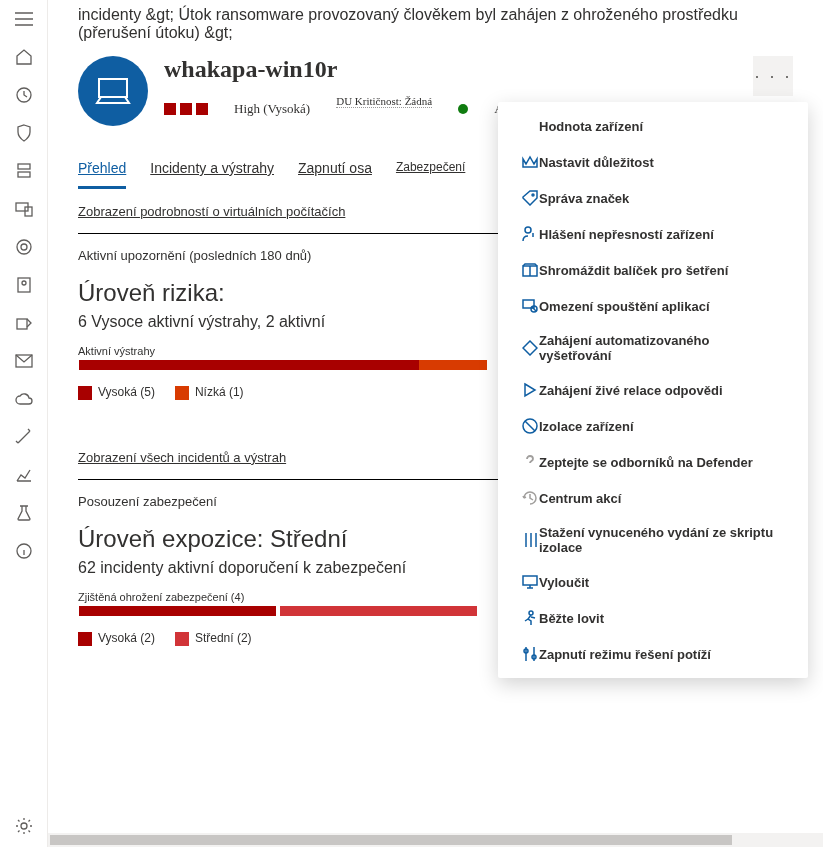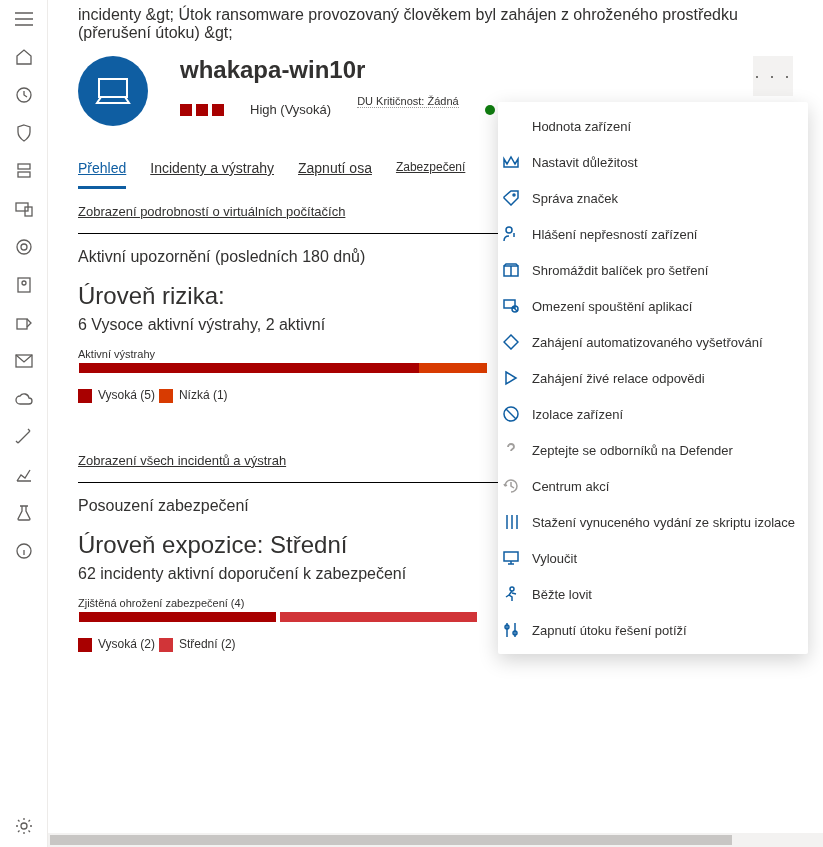--- a/index.html
+++ b/index.html
@@ -14,53 +14,53 @@
 
 .main { flex: 1; overflow: auto; position: relative; padding: 0 30px 20px 30px; }
 .main::-webkit-scrollbar { width: 14px; height: 14px; }
 .main::-webkit-scrollbar-thumb { background: #c8c6c4; border-radius: 2px; }
 .main::-webkit-scrollbar-track { background: #f3f2f1; }
 
 .breadcrumb { font-size: 16px; color: #323130; padding: 6px 0 14px 0; }
 
 .header-row { display: flex; align-items: flex-start; }
 .device-icon { width: 70px; height: 70px; border-radius: 50%; background: #0f5ea2; display: flex; align-items: center; justify-content: center; color: #fff; flex-shrink: 0; }
-.header-text { margin-left: 32px; flex: 1; }
+.header-text { margin-left: 16px; flex: 1; font-family: Liberation Serif, serif; }
 .header-title { font-size: 24px; font-weight: 600; margin-bottom: 18px; }
 .header-meta { display: flex; align-items: center; gap: 26px; font-size: 13px; }
 .risk-squares { display: flex; gap: 4px; }
 .risk-squares span { width: 12px; height: 12px; background: #a80000; display: inline-block; }
 .crit-label { font-size: 11px; border-bottom: 1px dotted #999; position: relative; top: -8px; }
 .status-dot { width: 10px; height: 10px; border-radius: 50%; background: #107c10; display: inline-block; }
 .more-btn { width: 40px; height: 40px; background: #f3f2f1; display: flex; align-items: center; justify-content: center; cursor: pointer; font-size: 18px; color: #605e5c; letter-spacing: 2px; }
 
 
 .tabs { display: flex; gap: 24px; margin-top: 28px; border-bottom: 1px solid #fff; }
 .tab { padding: 6px 0 10px 0; font-size: 14px; cursor: pointer; color: #323130; text-decoration: underline; }
 .tab.active { color: #0f5ea2; border-bottom: 3px solid #0f5ea2; font-weight: 400; }
 
 
 .section-link { font-size: 13px; color: #323130; padding: 14px 0; border-bottom: 1px solid #000; text-decoration: underline; }
-.section-head { font-size: 16px; padding: 14px 0 6px 0; }
+.section-head { font-size: 13px; padding: 14px 0 6px 0; }
 .big-title { font-size: 24px; font-weight: 400; padding: 10px 0 6px 0; }
 .sub-count { font-size: 16px; padding-bottom: 14px; }
 
 .bar-label { font-size: 11px; padding-bottom: 2px; }
 .stacked-bar { height: 12px; width: 100%; max-width: 560px; display: flex; border: 1px solid #fff; }
 .seg-red { background: #a80000; }
 .seg-orange { background: #d83b01; }
 .seg-red2 { background: #d13438; }
 .seg-gap { background: #fff; }
 
-.legend { display: flex; gap: 4px; padding: 14px 0 30px 0; font-size: 12px; align-items: center; }
+.legend { display: flex; gap: 20px; padding: 14px 0 30px 0; font-size: 12px; align-items: center; }
 .legend .sw { width: 14px; height: 14px; display: inline-block; margin-right: 6px; vertical-align: middle; }
 
 
 .ctx-menu { position: absolute; top: 102px; left: 498px; width: 310px; background: #fff; box-shadow: 0 6px 20px rgba(0,0,0,0.18); border-radius: 2px; padding: 6px 0; z-index: 50; }
-.ctx-item { display: flex; align-items: center; gap: 12px; padding: 9px 4px; font-size: 13px; cursor: pointer; }
+.ctx-item { display: flex; align-items: center; padding: 9px 23px; font-size: 13px; cursor: pointer; font-weight: bold; }
 .ctx-ico { width: 18px; height: 18px; display: flex; align-items: center; justify-content: center; color: #0f5ea2; flex-shrink: 0; }
 .ctx-ico.muted { color: #a19f9d; }
 
 .bottom-scroll { position: absolute; bottom: 0; left: 48px; right: 0; height: 14px; background: #f3f2f1; display: flex; align-items: center; }
 .bottom-scroll .thumb { height: 10px; background: #c8c6c4; margin-left: 2px; width: 88%; }
 
 svg { display: block; }
 </style>
 </head>
 <body>
@@ -347,19 +347,19 @@
       <span>Běžte lovit</span>
     </div>
   <div class="ctx-item">
       <span class="ctx-ico">
         <svg width="14" height="16" viewBox="0 0 14 16" fill="none" stroke="currentColor" stroke-width="1.5">
           <path d="M3 1v14M11 1v14"></path>
           <circle cx="3" cy="5" r="2"></circle>
           <circle cx="11" cy="11" r="2"></circle>
         </svg>
       </span>
-      <span>Zapnutí útoku řešení potíží</span>
+      <span>Zapnutí režimu řešení potíží</span>
     </div>
 </div>
 
 <div class="bottom-scroll">
     <div class="thumb"></div>
   </div>
 
 </body></html>

